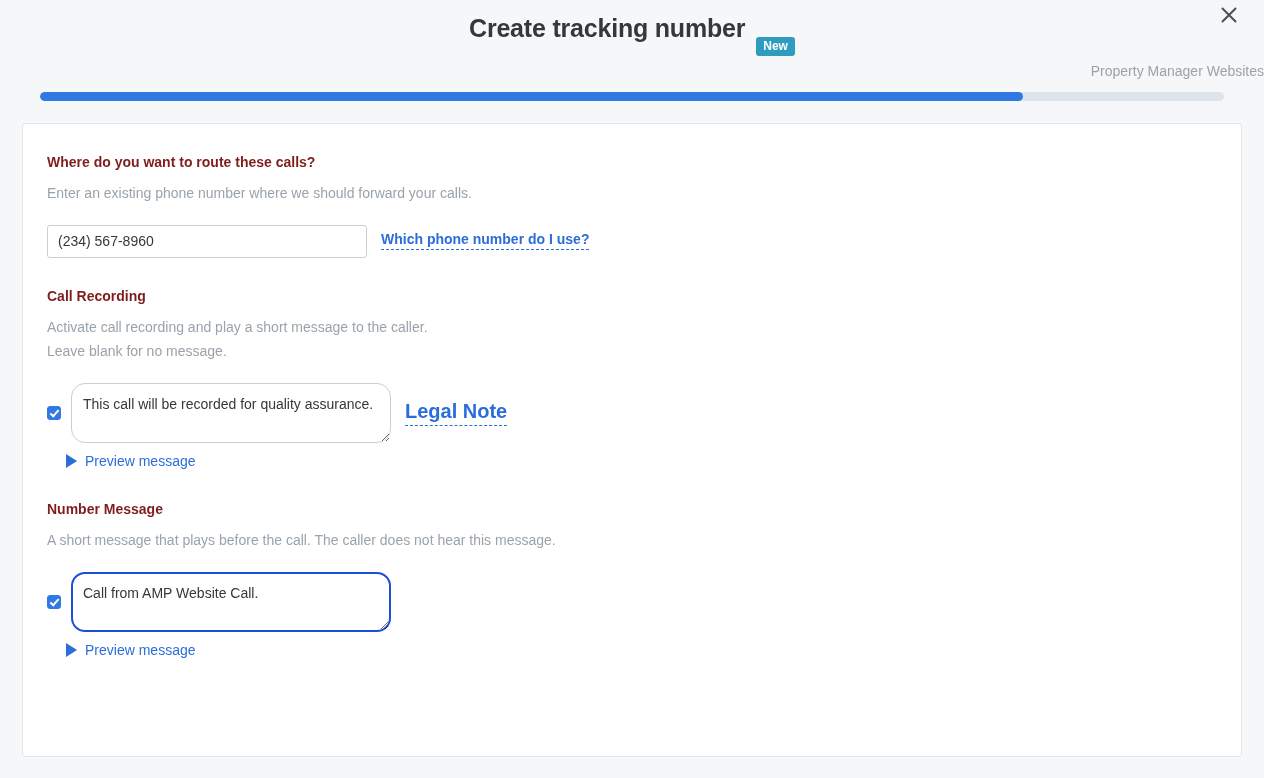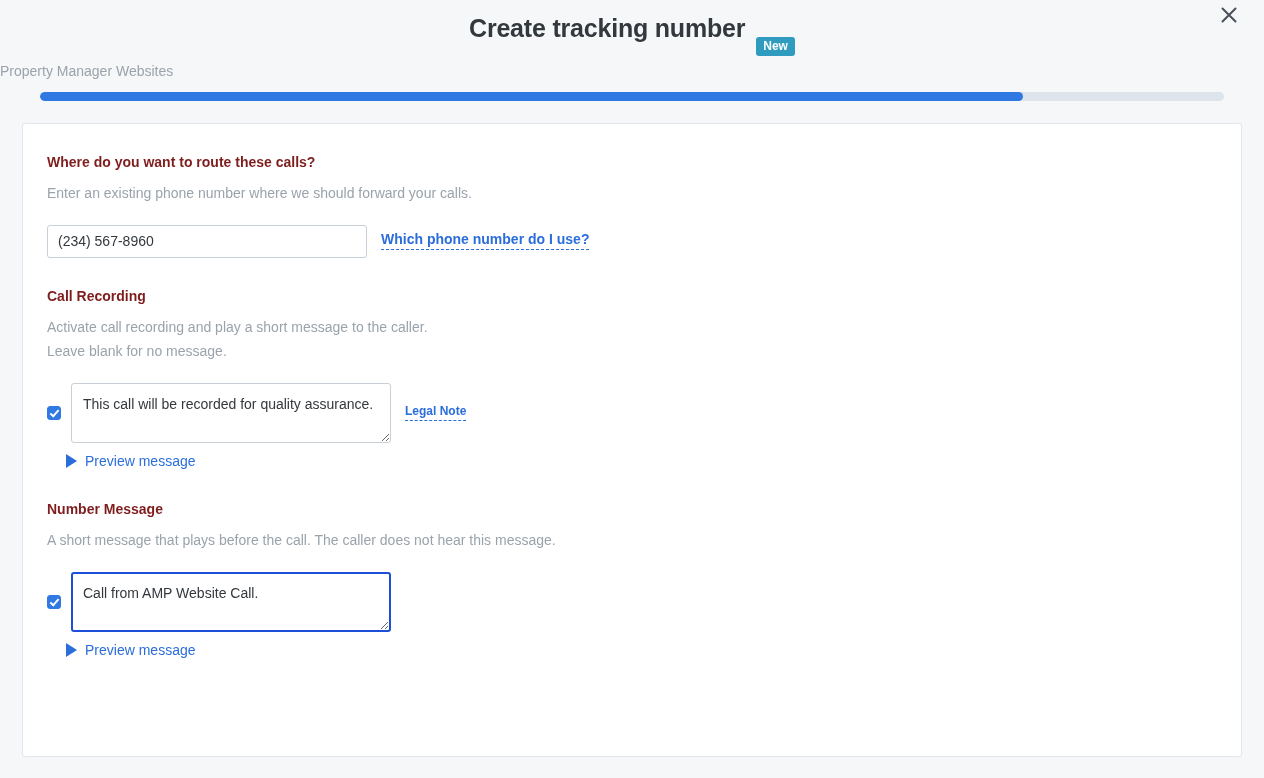--- a/index.html
+++ b/index.html
@@ -14,21 +14,21 @@
     font-family: "Liberation Sans", sans-serif;
     color: #33383d;
     overflow: hidden;
     position: relative;
   }
 
   
   .modal-header {
     position: relative;
     padding-top: 8px;
-    text-align: left;
+    text-align: right;
   }
   .title-row {
     display: flex;
     align-items: center;
     justify-content: center;
     gap: 11px;
     height: 40px;
   }
   .modal-title {
     font-size: 25px;
@@ -179,21 +179,21 @@
     left: 4px;
     top: 1px;
     width: 3px;
     height: 7px;
     border: solid #ffffff;
     border-width: 0 2px 2px 0;
     transform: rotate(42deg);
   }
   .ta {
     border: 1px solid #c9cfd6;
-    border-radius: 3px;
+    border-radius: 14px;
     font-size: 14px;
     font-family: "Liberation Sans", sans-serif;
     color: #33383d;
     padding: 9px 11px;
     line-height: 1.62;
     resize: both;
     outline: none;
     background: #ffffff;
     overflow: hidden;
   }
@@ -202,21 +202,21 @@
     height: 60px;
   }
   .ta-whisper {
     width: 320px;
     height: 60px;
     border: 2px solid #1d4ed8;
     padding: 8px 10px;
   }
   .legal-link {
     margin-left: 14px;
-    font-size: 12px;
+    font-size: 20px;
     font-weight: bold;
     color: #2a6ddb;
     text-decoration: none;
     border-bottom: 1px dashed #2a6ddb;
     padding-bottom: 2px;
     cursor: pointer;
   }
   .preview-row {
     display: flex;
     align-items: center;

